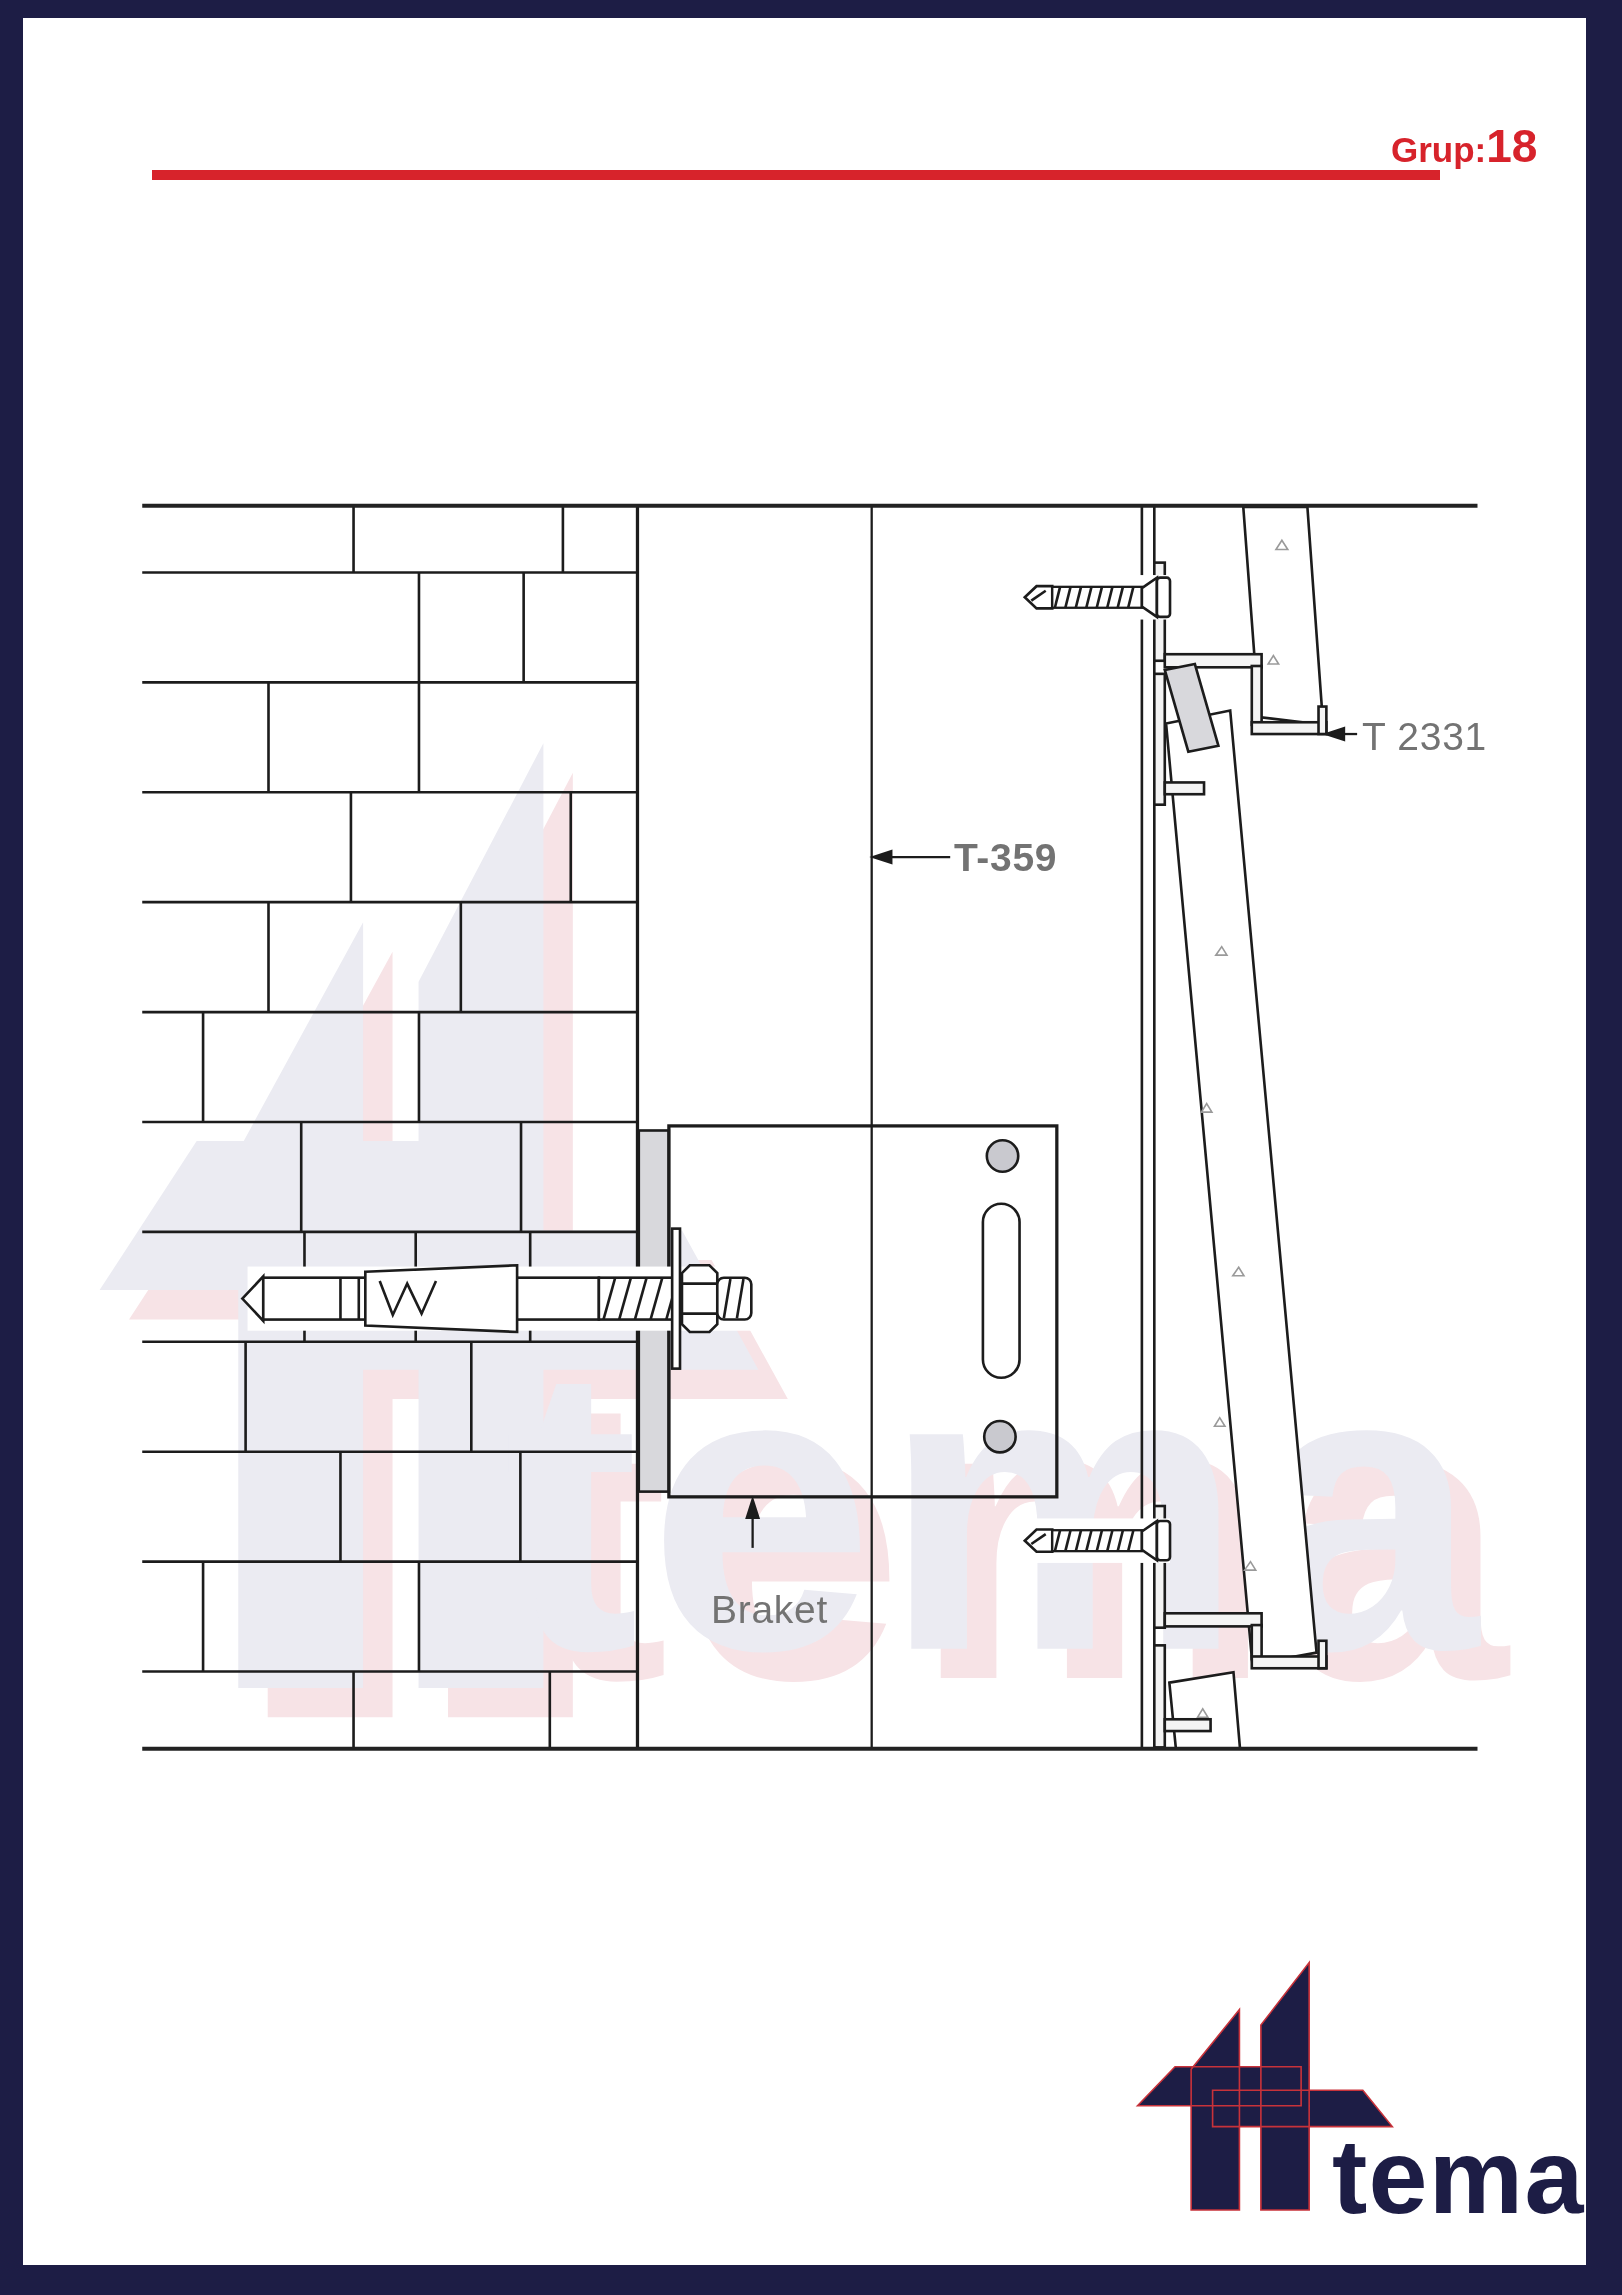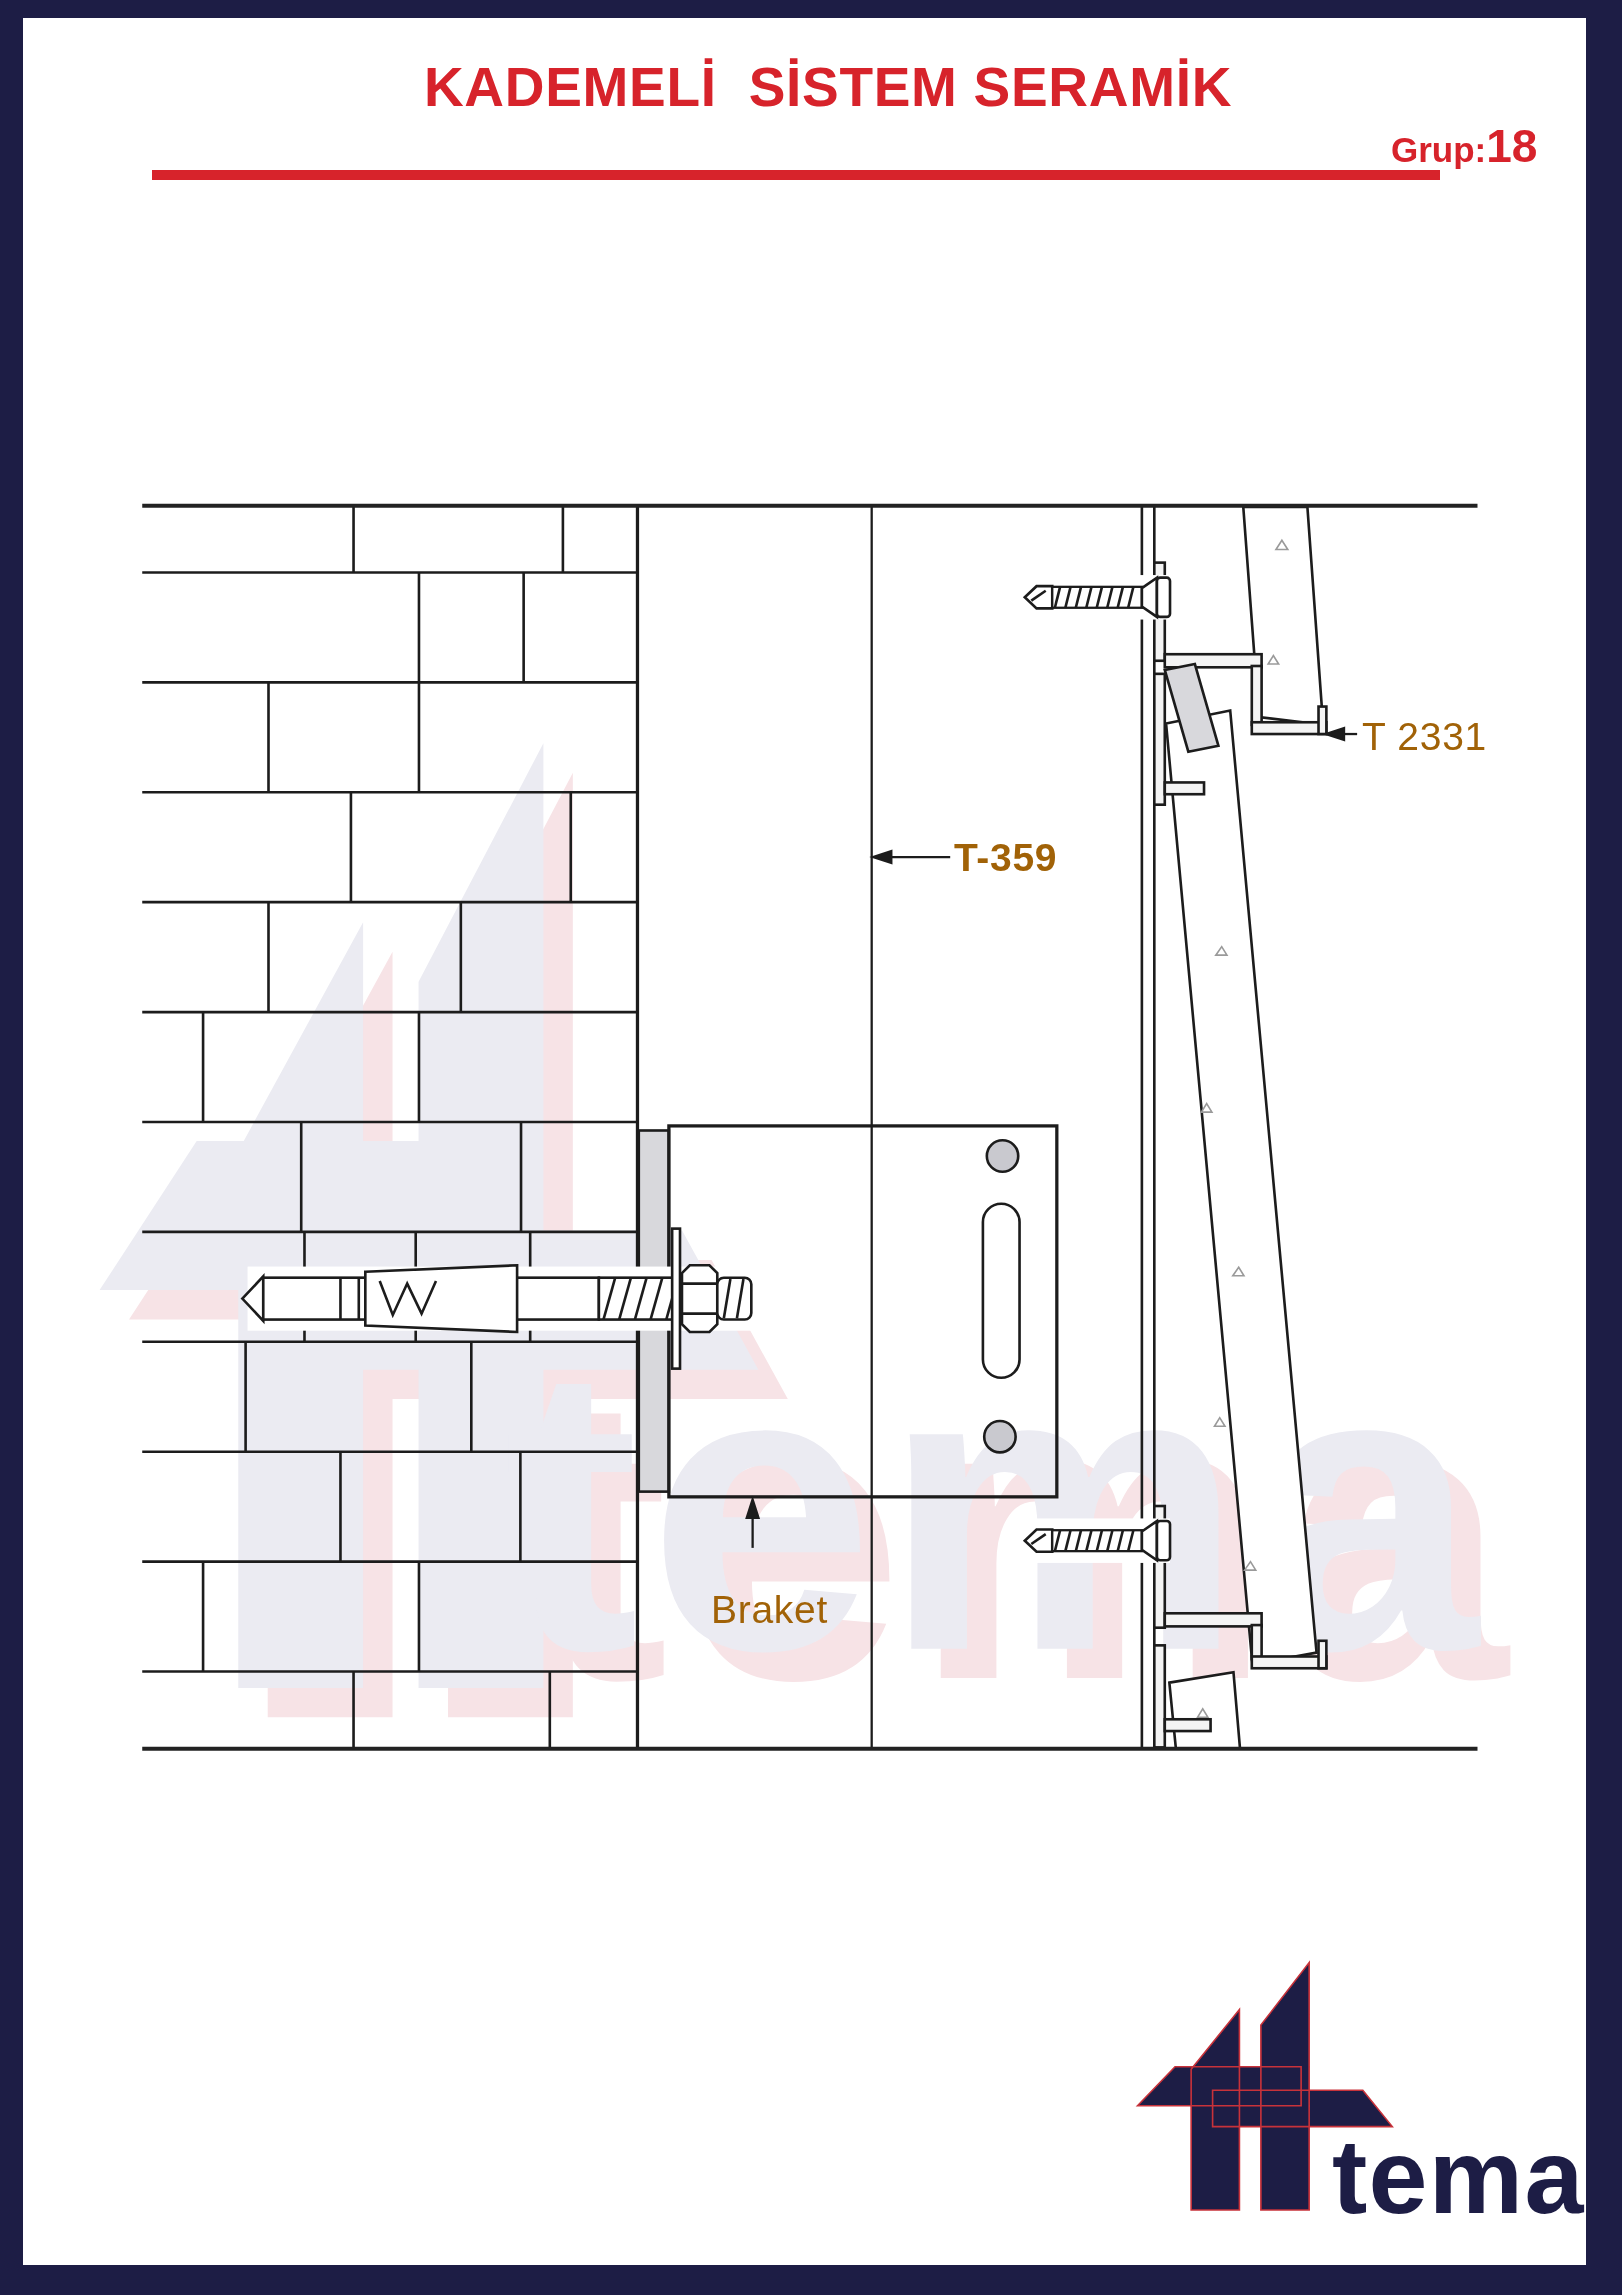--- a/index.html
+++ b/index.html
@@ -22,40 +22,39 @@
     position:absolute;left:1391px;top:73px;color:#d7232b;font-weight:bold;
     display:flex;align-items:baseline;margin-top:46px;
   }
   .grup-label{font-size:35px;}
   .grup-num{font-size:46px;}
   .red-bar{
     position:absolute;left:152px;top:170px;width:1288px;height:9.8px;background:#d7232b;
   }
   svg.drawing{position:absolute;left:0;top:0;}
   .lbl{
-    position:absolute;color:#a16207;font-size:39px;letter-spacing:0.7px;white-space:nowrap;
+    position:absolute;color:#737373;font-size:39px;letter-spacing:0.7px;white-space:nowrap;
   }
   .lbl-t2331{left:1362px;top:715px;}
   .lbl-t359{left:954px;top:836px;font-weight:bold;}
   .lbl-braket{left:711px;top:1588px;}
   .brand-text{
     position:absolute;left:1332px;top:2116px;font-size:106px;font-weight:bold;
     color:#1d1d45;letter-spacing:1.3px;
   }
   .wm-text{font-weight:bold;letter-spacing:14px;}
 </style>
 </head>
 <body>
 
 <div>
 
   <div class="frame"></div>
 
   <div class="title-block">
-    <div class="title-line">KADEMELİ  SİSTEM SERAMİK</div>
   </div>
   <div class="grup">
     <span class="grup-label">Grup:</span>
       <span class="grup-num">18</span>
   </div>
   <div class="red-bar"></div>
 
   <svg class="drawing" width="1623" height="2295" viewBox="0 0 2480 3508" xmlns="http://www.w3.org/2000/svg">
 
     <g>

